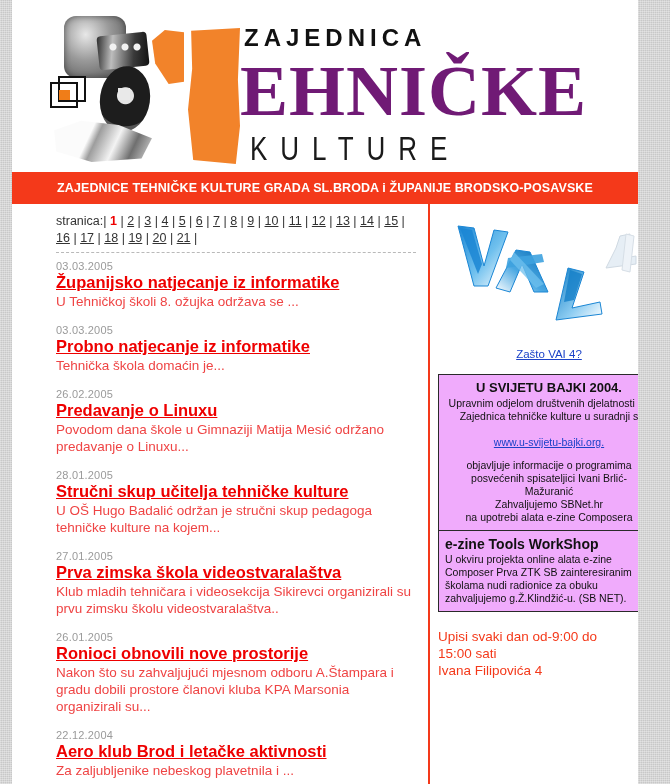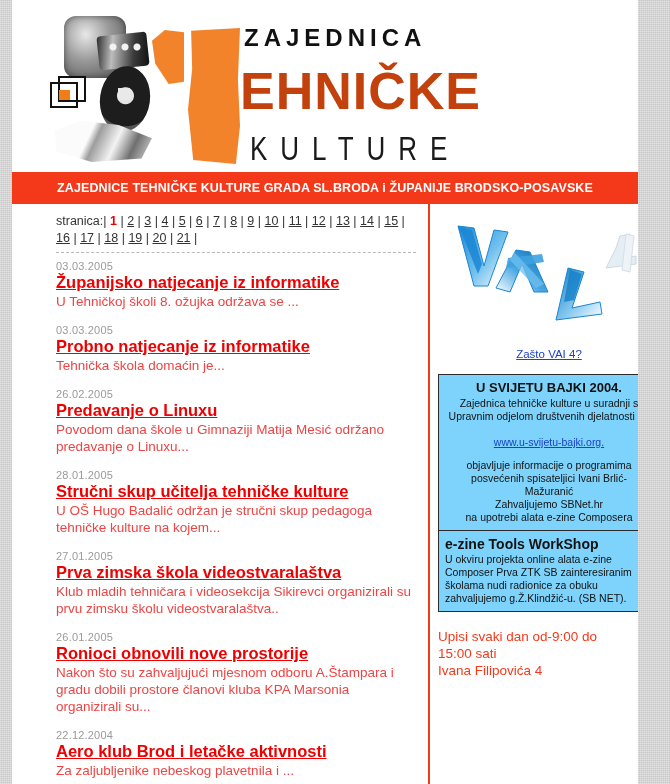--- a/index.html
+++ b/index.html
@@ -140,26 +140,26 @@
     font-family: "Liberation Sans", sans-serif;
     font-weight: bold;
     font-size: 24px;
     letter-spacing: 5px;
     color: #111111;
     white-space: nowrap;
   }
   .word-ehnicke {
     position: absolute;
     left: 204px; top: 50px;
-    font-family: Liberation Sans, sans-serif;
-    font-weight: bold;
-    font-size: 52px;
+    font-family: Liberation Serif, serif;
+    font-weight: bold;
+    font-size: 72px;
     line-height: 66px;
     letter-spacing: 1px;
-    color: #c2410c;
+    color: #701a75;
     white-space: nowrap;
   }
   .word-kulture {
     position: absolute;
     left: 214px; top: 122px;
     font-family: "Liberation Sans", sans-serif;
     font-weight: normal;
     font-size: 26px;
     letter-spacing: 13px;
     color: #1a1a1a;
@@ -268,21 +268,21 @@
     font-size: 11.5px;
     color: #1b42c8;
     text-decoration: underline;
     cursor: pointer;
   }
   .box {
     border: 1px solid #2a2a2a;
     box-sizing: border-box;
     width: 222px;
     padding: 5px 6px 6px 6px;
-    background: #7dd3fc;
+    background: #f0abfc;
   }
   .box + .box { border-top: 0; }
   .box-title-c {
     text-align: center;
     font-size: 13px;
     font-weight: bold;
     color: #111;
     margin-bottom: 2px;
   }
   .box-body-c {
@@ -422,22 +422,22 @@
           <path d="M182 20 L190 22 L186 58 L178 56 Z" fill="#eef3f8" stroke="#d6dee6" stroke-width="1"></path>
         </svg>
       </div>
 
       <div class="vai-sub">
         <a href="#">Zašto VAI 4?</a>
       </div>
 
       <div class="box">
         <div class="box-title-c">U SVIJETU BAJKI 2004.</div>
+        <div class="box-body-c">Upravnim odjelom društvenih djelatnosti na</div>
         <div class="box-body-c">Zajednica tehničke kulture u suradnji s</div>
-        <div class="box-body-c">Upravnim odjelom društvenih djelatnosti na</div>
         <div class="box-link">
           <a href="#">www.u-svijetu-bajki.org.</a>
         </div>
         <div class="box-body-c">objavljuje informacije o programima</div>
         <div class="box-body-c">posvećenih spisateljici Ivani Brlić-</div>
         <div class="box-body-c">Mažuranić</div>
         <div class="box-body-c">Zahvaljujemo SBNet.hr</div>
         <div class="box-body-c">na upotrebi alata e-zine Composera</div>
       </div>
 

